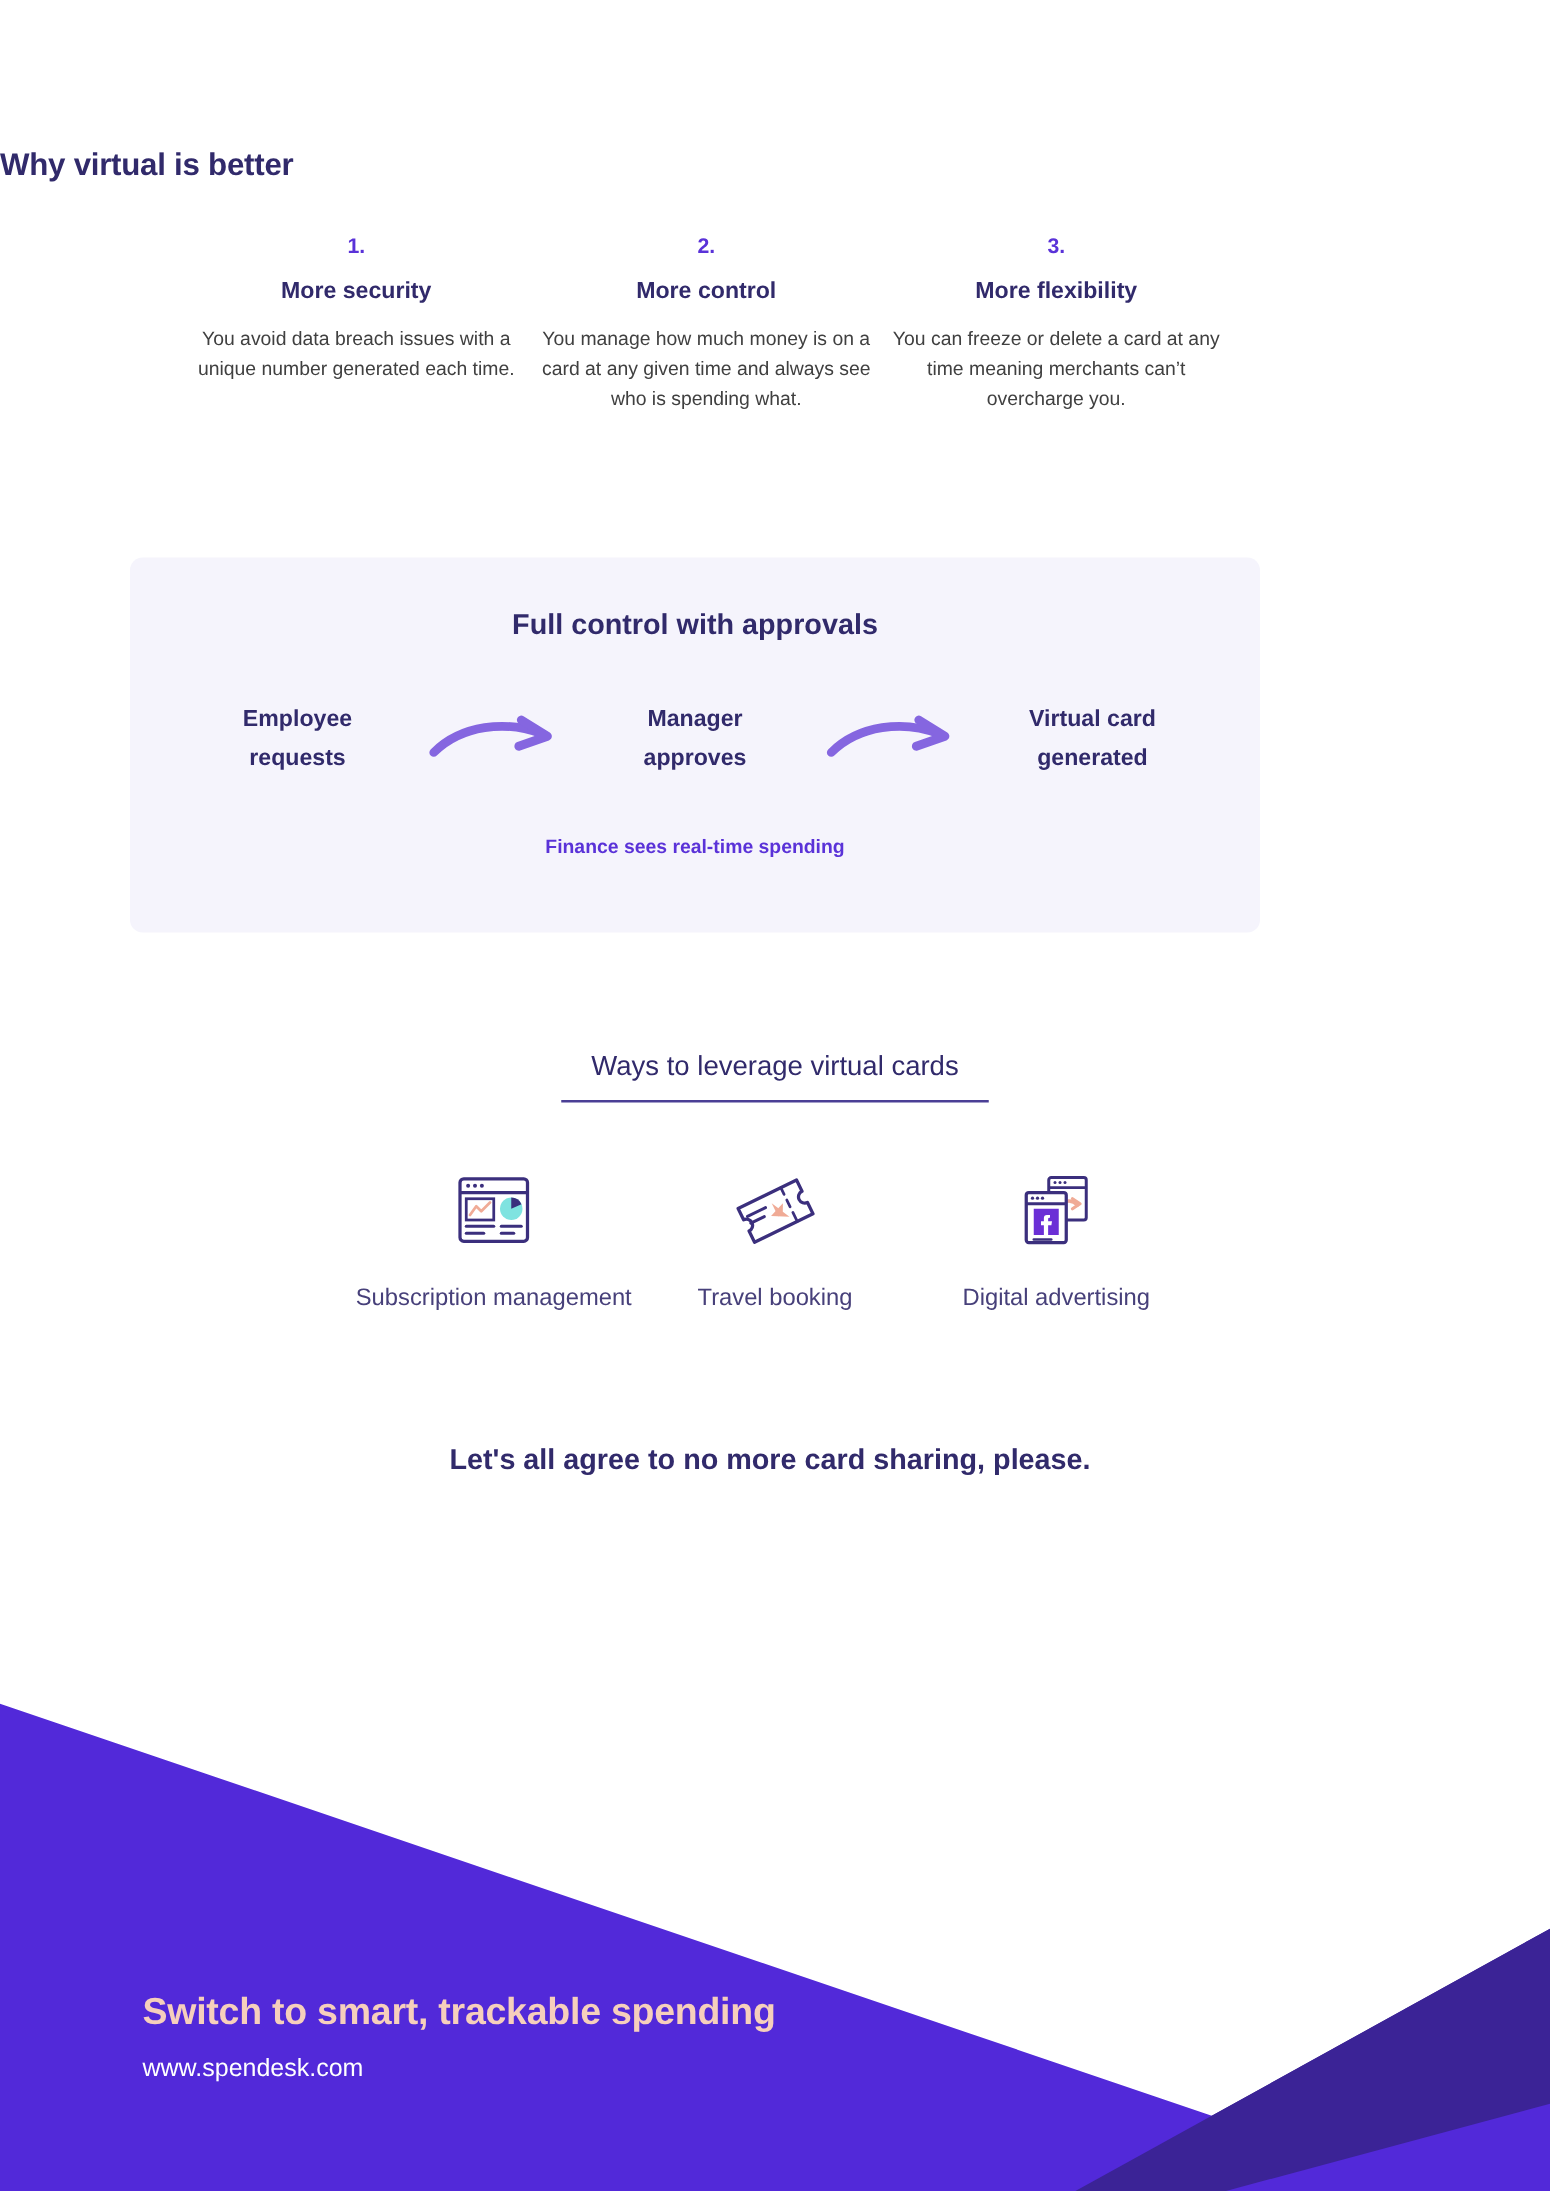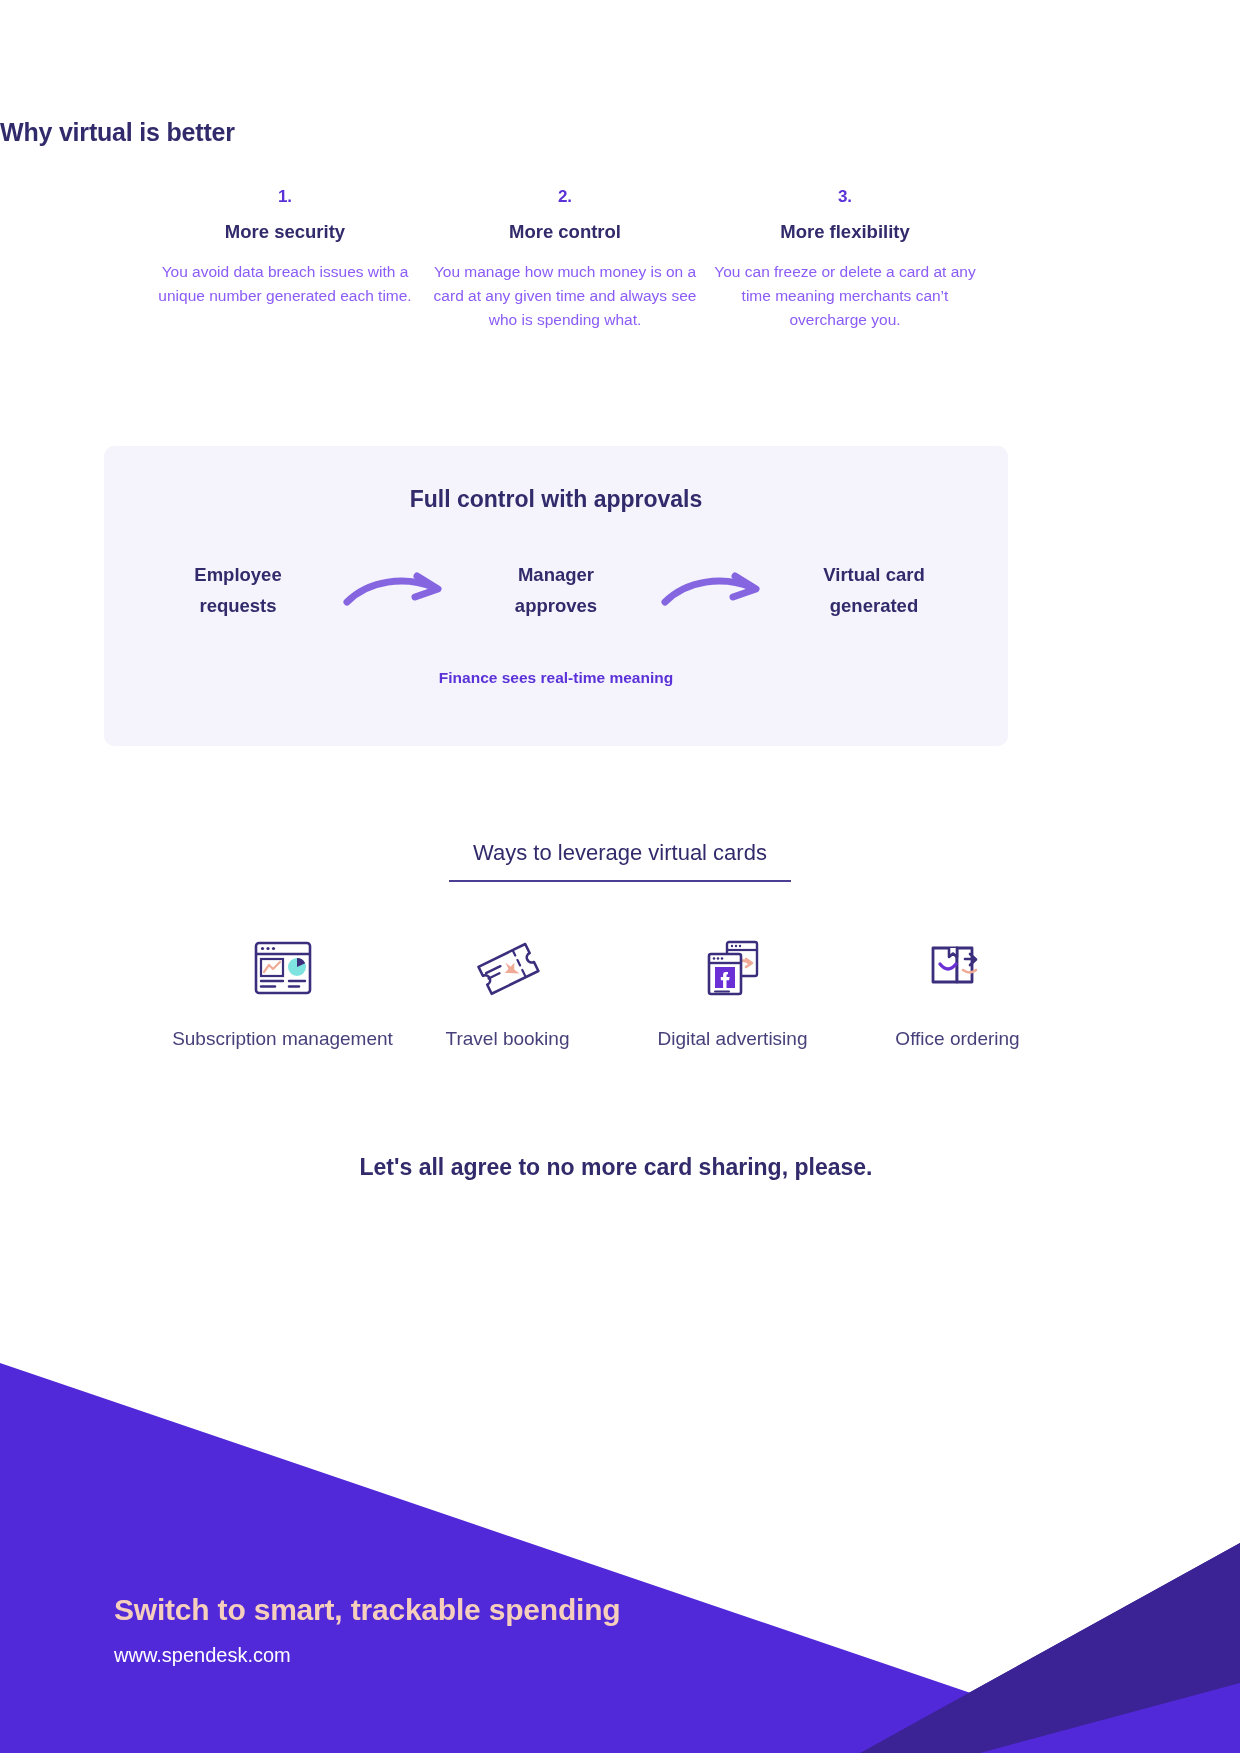--- a/index.html
+++ b/index.html
@@ -58,21 +58,21 @@
   .why-head {
     font-size: 18.5px;
     font-weight: bold;
     color: #312a6b;
     margin-bottom: 17px;
   }
 
   .why-body {
     font-size: 15.5px;
     line-height: 24px;
-    color: #8b5cf6;
+    color: #404040;
     font-weight: 400;
   }
 
   
   .approval-box {
     position: absolute;
     top: 446px;
     left: 104px;
     width: 904px;
     height: 300px;
@@ -268,21 +268,21 @@
         <svg width="108" height="44" viewBox="0 0 108 44">
           <path d="M4 34 C 26 12, 62 8, 90 19" stroke="#8566e0" stroke-width="7" fill="none" stroke-linecap="round"></path>
           <path d="M74 8 L95 21 L72 29" stroke="#8566e0" stroke-width="7" fill="none" stroke-linecap="round" stroke-linejoin="round"></path>
         </svg>
       </div>
 
       <div class="flow-step">Virtual card generated</div>
 
     </div>
 
-    <div class="approval-note">Finance sees real-time meaning</div>
+    <div class="approval-note">Finance sees real-time spending</div>
   </section>
 
   <section class="section-ways">
     <h2 class="ways-title">Ways to leverage virtual cards</h2>
     <div class="ways-rule"></div>
 
     <div class="ways-grid">
 
       <div class="way-item">
         <div class="way-icon">
@@ -339,34 +339,20 @@
             <circle cx="15" cy="19.5" r="1.3" fill="#3b2f7d"></circle>
             <circle cx="19" cy="19.5" r="1.3" fill="#3b2f7d"></circle>
             <rect x="12" y="28" width="20" height="21" fill="#6b2fd6"></rect>
             <path d="M25 33 h-2.5 a2.4 2.4 0 0 0 -2.4 2.4 V38 h-2.3 v3.2 h2.3 V49 h3.4 v-7.8 h2.6 l0.5 -3.2 h-3.1 v-1.9 a0.9 0.9 0 0 1 0.9 -0.9 H25 Z" fill="#ffffff"></path>
             <line x1="12" y1="52.5" x2="26" y2="52.5" stroke="#3b2f7d" stroke-width="2" stroke-linecap="round"></line>
           </svg>
         </div>
         <div class="way-label">Digital advertising</div>
       </div>
 
-      <div class="way-item">
-        <div class="way-icon">
-          <svg width="62" height="56" viewBox="0 0 62 56">
-            <path d="M6 8 H30 V42 H6 Z" fill="#ffffff" stroke="#3b2f7d" stroke-width="2.8" stroke-linejoin="round"></path>
-            <path d="M30 8 H45 V42 H30 Z" fill="#ffffff" stroke="#3b2f7d" stroke-width="2.8" stroke-linejoin="round"></path>
-            <path d="M22 8 L22 17 L26 13.5 L30 17 L30 8" fill="#ffffff" stroke="#3b2f7d" stroke-width="2.6" stroke-linejoin="round"></path>
-            <path d="M13 24 q8 10 16 0" stroke="#6b2fd6" stroke-width="3.4" fill="none" stroke-linecap="round"></path>
-            <path d="M38 19 L48 19" stroke="#3b2f7d" stroke-width="2.6" stroke-linecap="round"></path>
-            <path d="M43 14 L49 19.5 L43 25" stroke="#3b2f7d" stroke-width="2.6" fill="none" stroke-linecap="round" stroke-linejoin="round"></path>
-            <path d="M36 30 q7 5 13 0" stroke="#f0ab96" stroke-width="2.6" fill="none" stroke-linecap="round"></path>
-          </svg>
-        </div>
-        <div class="way-label">Office ordering</div>
-      </div>
 
     </div>
   </section>
 
   <div class="closing">Let's all agree to no more card sharing, please.</div>
 
   <footer class="footer">
     <svg width="1240" height="490" viewBox="0 0 1240 490">
       <polygon points="1240,280 1240,490 860,490" fill="#3b2396"></polygon>
       <polygon points="0,100 1000,440 1240,320 1240,490 0,490" fill="#5229d9"></polygon>

